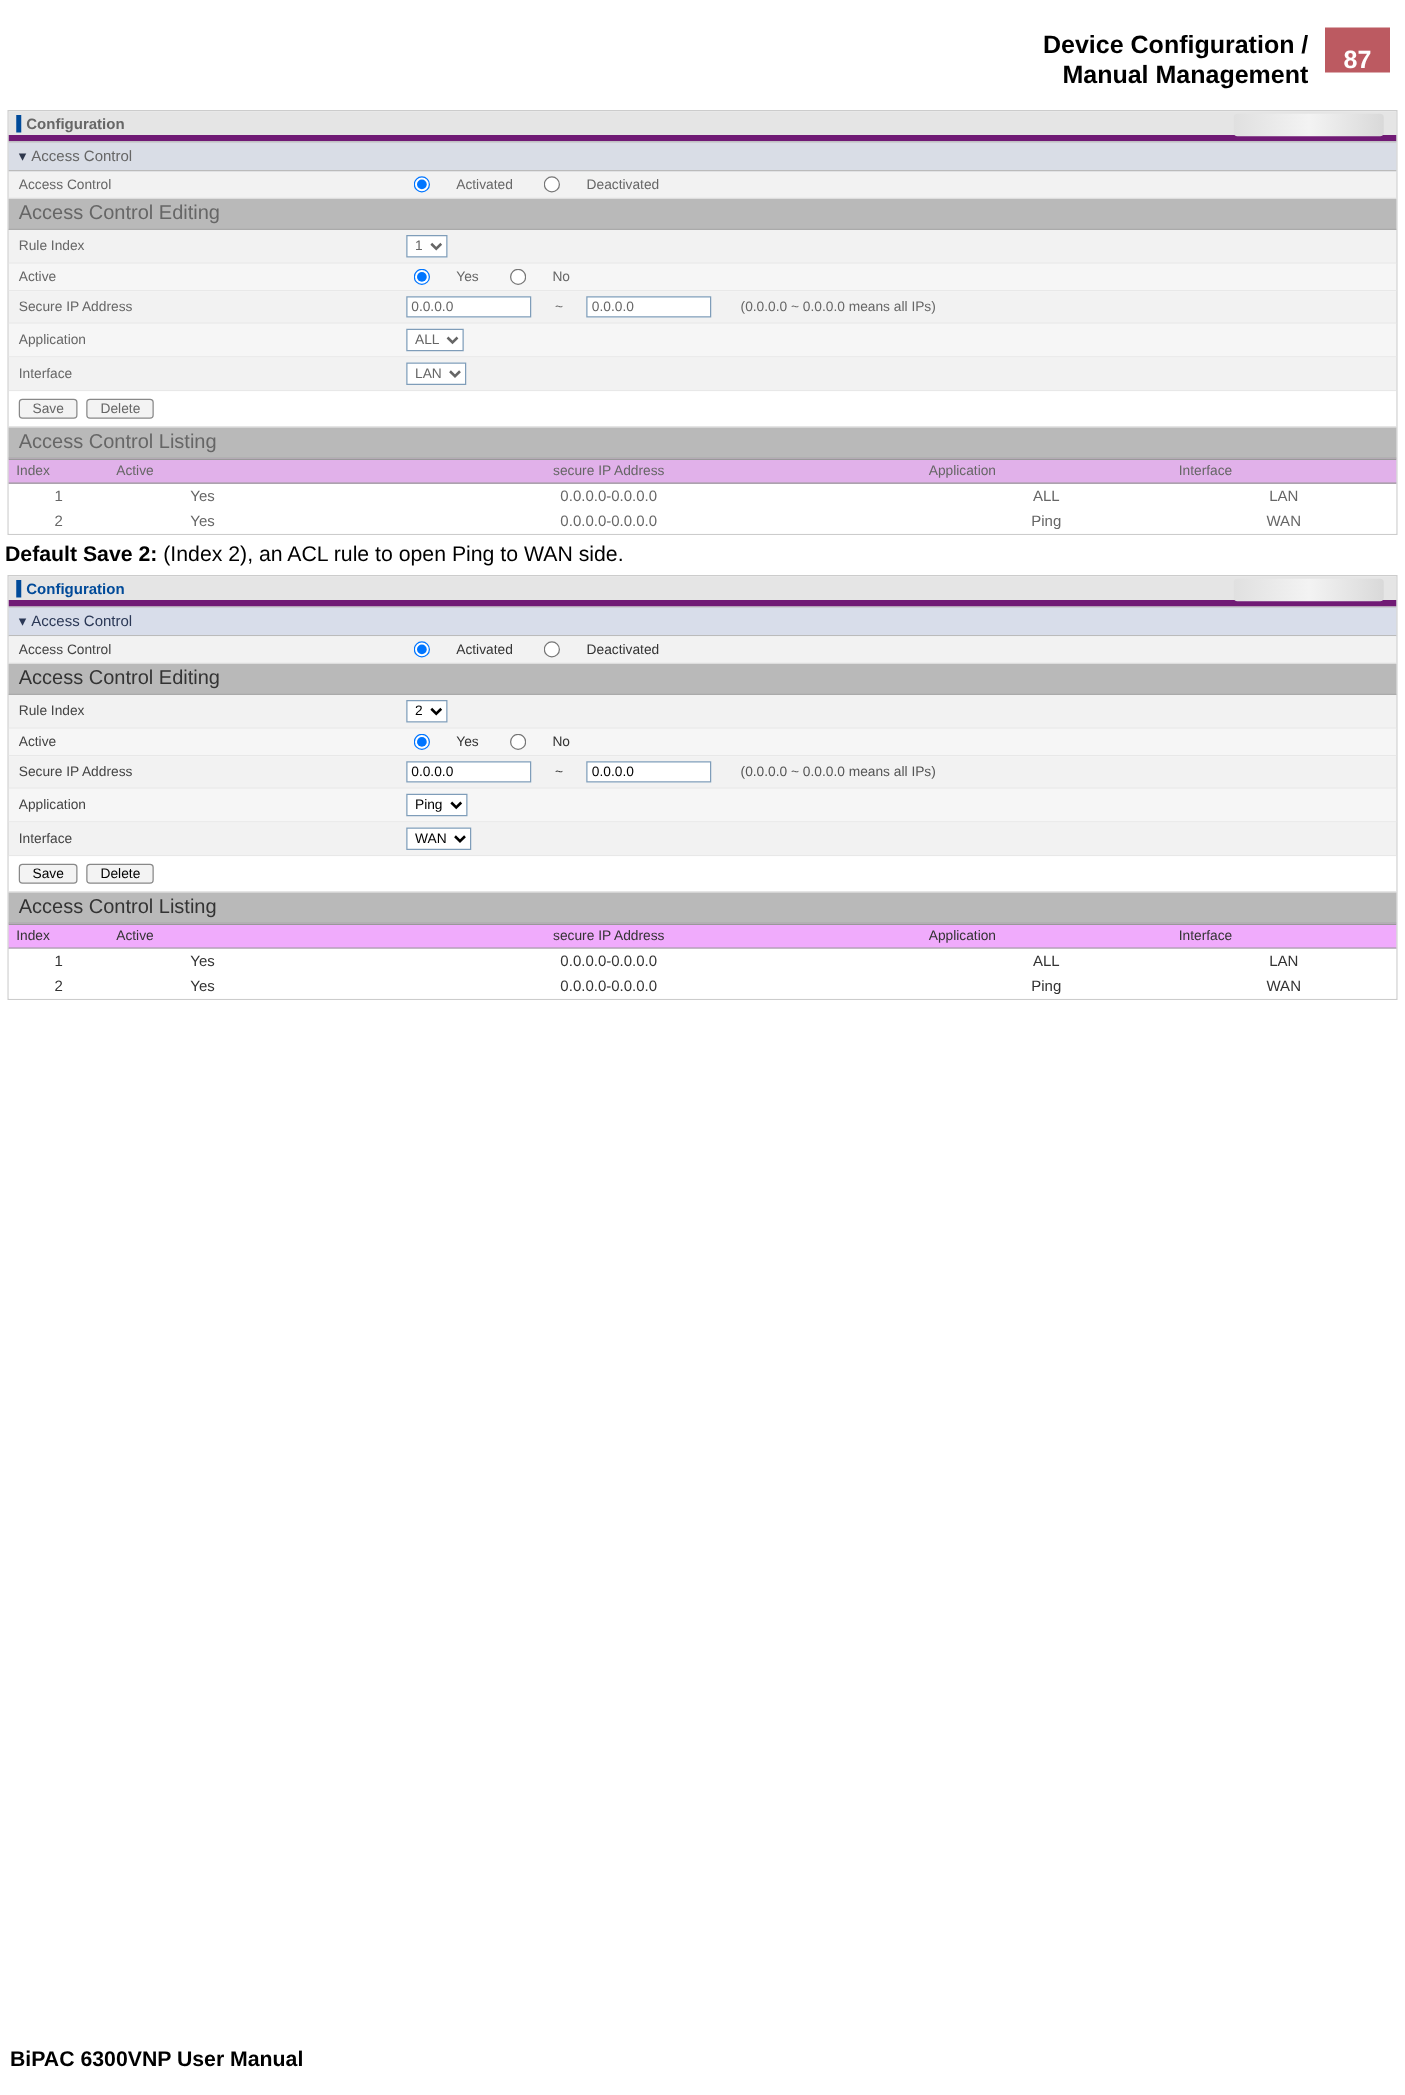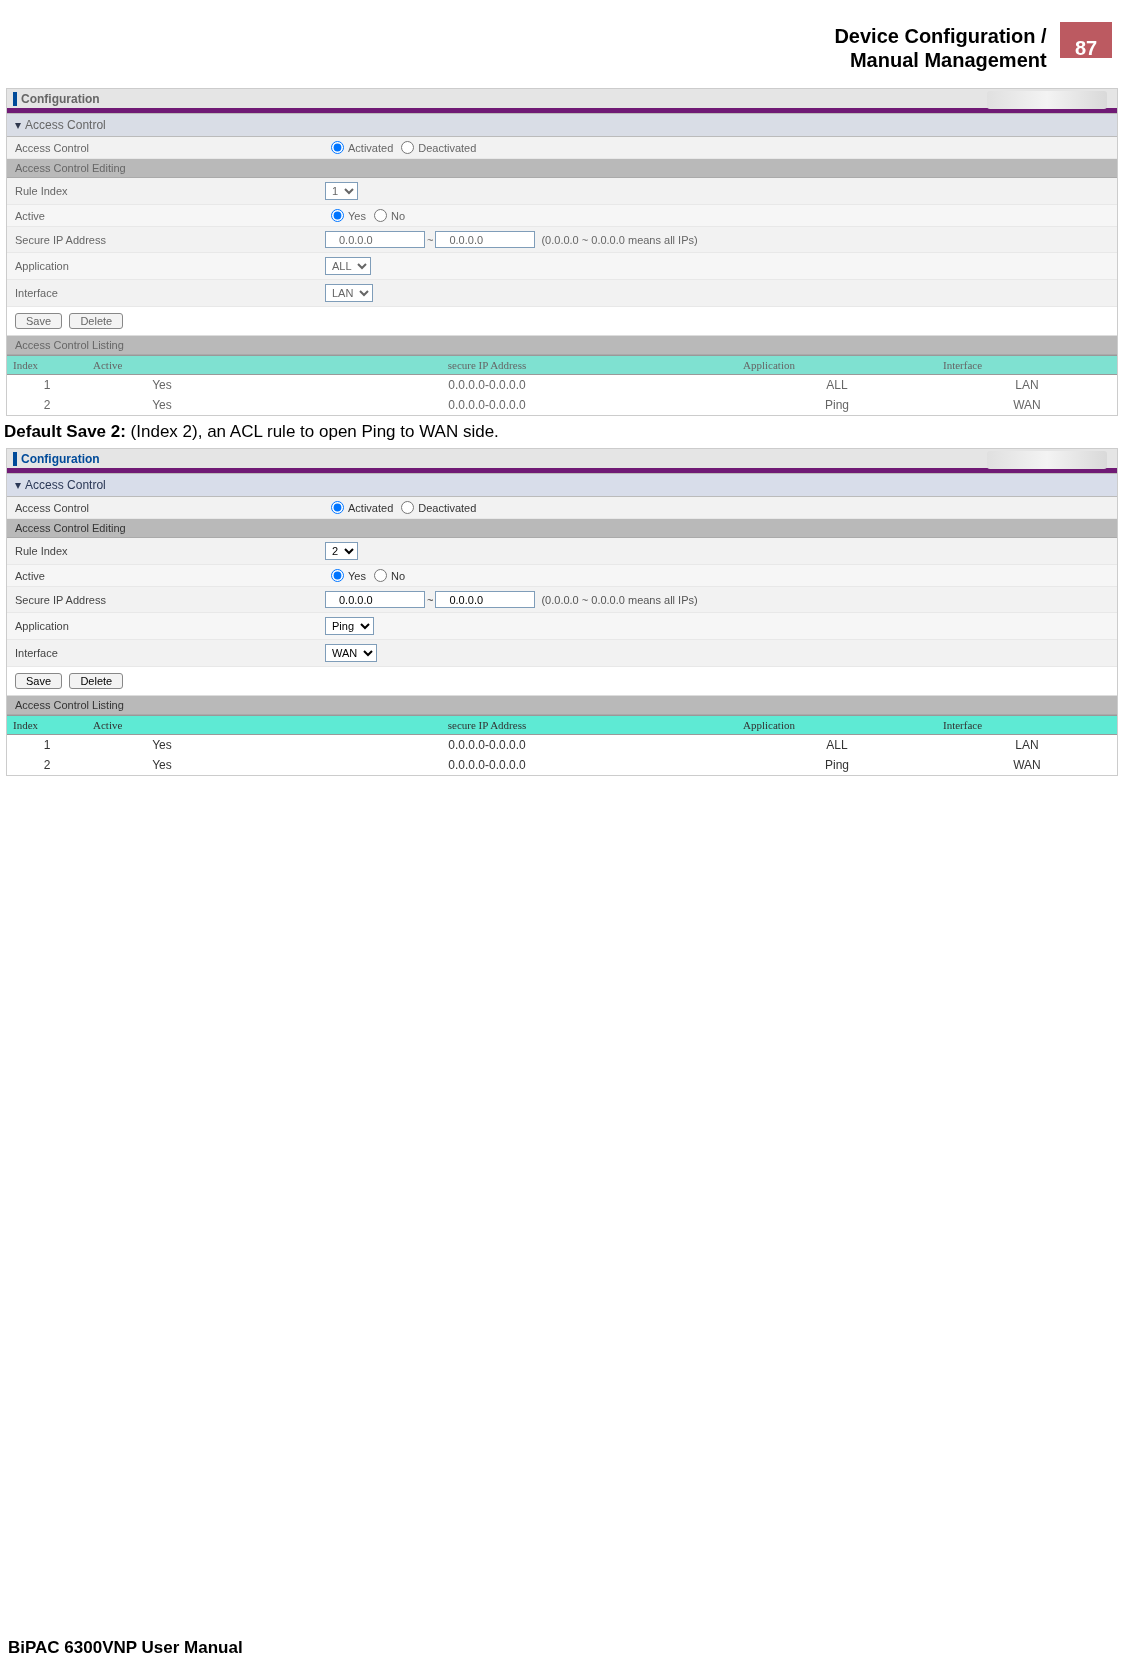--- a/index.html
+++ b/index.html
@@ -72,46 +72,46 @@
     font-size:12px;
   }
   .section-header .triangle::before {
     content:"▾"; margin-right:4px; color:#2b3856;
   }
   .subhead {
     background:#b9b9b9;
     border-bottom:1px solid #aaa;
     padding:3px 8px;
     color:#333;
-    font-size:11px;
+    font-size:16px;
   }
   .row {
     display:flex;
     align-items:center;
     padding:4px 8px;
     background:#f6f6f6;
     border-bottom:1px solid #e8e8e8;
     min-height:22px;
   }
   .row:nth-child(odd) { background:#f2f2f2; }
   .lbl { width:310px; color:#444; font-size:11px; }
-  .ctrl { font-size:11px; color:#333; display:flex; align-items:center; gap:2px;}
+  .ctrl { font-size:11px; color:#333; display:flex; align-items:center; gap:19px;}
   select.s-sel {
     font-size:11px; border:1px solid #7f9db9; height:18px; padding:0 2px; background:#fff;
   }
   input[type=text].ip {
-    width:100px; font-size:11px; border:1px solid #7f9db9; height:17px; padding:0 13px;
+    width:100px; font-size:11px; border:1px solid #7f9db9; height:17px; padding:0 3px;
   }
   input[type=radio] { margin:0 2px 0 6px; vertical-align:middle;}
   .btn-row { padding:6px 8px; background:#fff; border-bottom:1px solid #ddd;}
   button.btn {
     font-size:11px; padding:1px 10px; border:1px solid #888; background:#f3f3f3; border-radius:3px;
     margin-right:4px;
   }
-  .listhead { display:flex; background:#5eead4; border-top:1px solid #999; border-bottom:1px solid #999;font-family:Liberation Serif, serif;}
+  .listhead { display:flex; background:#f0abfc; border-top:1px solid #999; border-bottom:1px solid #999;}
   .listhead div { padding:3px 6px; font-size:11px; color:#333;}
   .listrow { display:flex; background:#fff;}
   .listrow div { padding:3px 6px; font-size:12px; color:#333; text-align:center;}
   .c-idx { width:80px;}
   .c-act { width:150px;}
   .c-ip  { flex:1; text-align:center;}
   .c-app { width:200px;}
   .c-int { width:180px;}
   .default-rule-text {
     margin:6px 8px 2px 4px;

